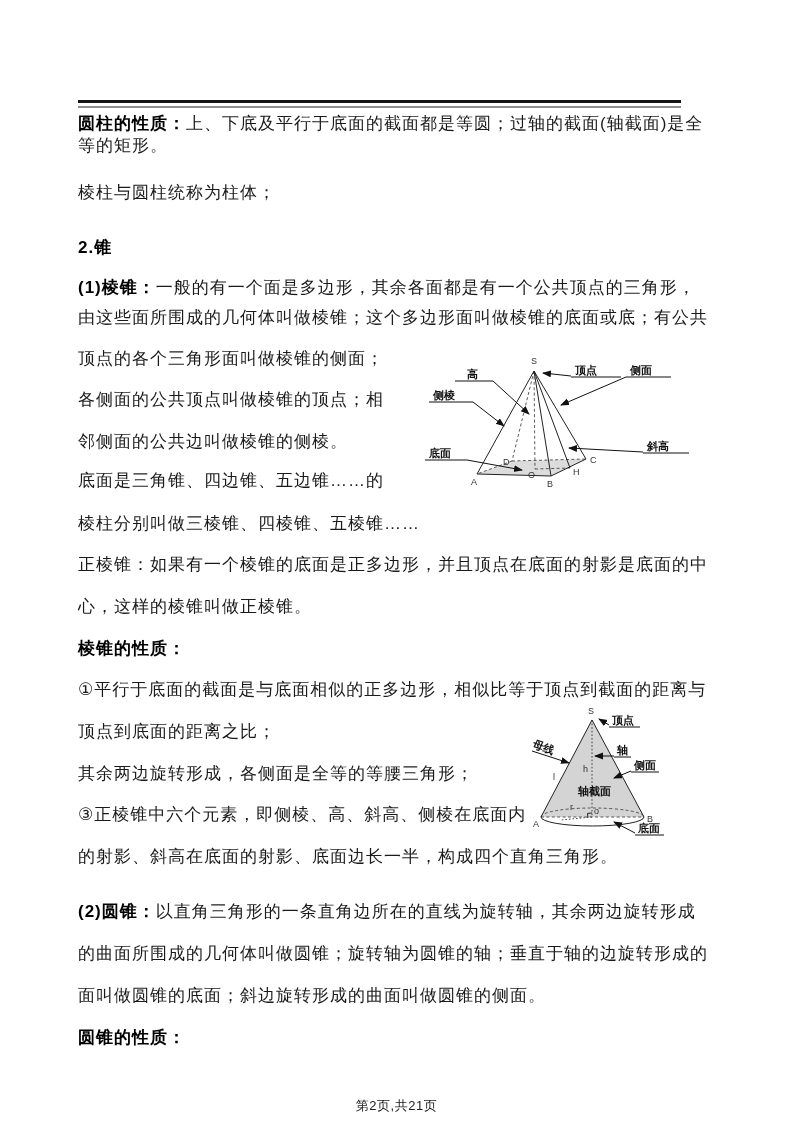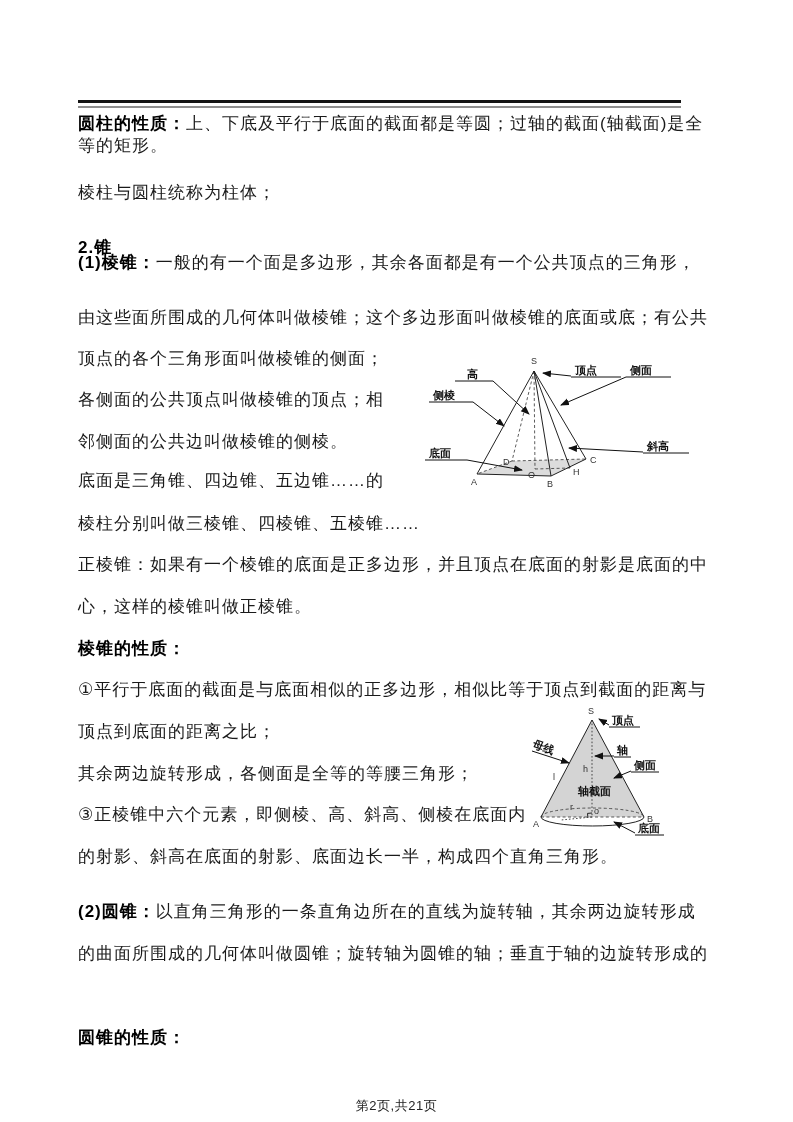--- a/index.html
+++ b/index.html
@@ -39,37 +39,38 @@
 <body>
 
 <div class="page">
 
   <div class="rule"></div>
 
   <div class="ln" style="top:86px"><span class="b">圆柱的性质：</span><span>上、下底及平行于底面的截面都是等圆；过轴的截面(轴截面)是全</span></div>
   <div class="ln" style="top:108px"><span>等的矩形。</span></div>
   <div class="ln" style="top:155px"><span>棱柱与圆柱统称为柱体；</span></div>
   <div class="ln" style="top:210px"><span class="b">2.锥</span></div>
-  <div class="ln" style="top:225px"><span class="b">(1)棱锥：</span><span>一般的有一个面是多边形，其余各面都是有一个公共顶点的三角形，</span></div>
+  <div class="ln" style="top:250px"><span class="b">(1)棱锥：</span><span>一般的有一个面是多边形，其余各面都是有一个公共顶点的三角形，</span></div>
   <div class="ln" style="top:280px"><span>由这些面所围成的几何体叫做棱锥；这个多边形面叫做棱锥的底面或底；有公共</span></div>
   <div class="ln" style="top:321px"><span>顶点的各个三角形面叫做棱锥的侧面；</span></div>
   <div class="ln" style="top:404px"><span>邻侧面的公共边叫做棱锥的侧棱。</span></div>
   <div class="ln" style="top:362px"><span>各侧面的公共顶点叫做棱锥的顶点；相</span></div>
   <div class="ln" style="top:443px"><span>底面是三角锥、四边锥、五边锥……的</span></div>
   <div class="ln" style="top:486px"><span>棱柱分别叫做三棱锥、四棱锥、五棱锥……</span></div>
   <div class="ln" style="top:527px"><span>正棱锥：如果有一个棱锥的底面是正多边形，并且顶点在底面的射影是底面的中</span></div>
   <div class="ln" style="top:569px"><span>心，这样的棱锥叫做正棱锥。</span></div>
   <div class="ln" style="top:611px"><span class="b">棱锥的性质：</span></div>
   <div class="ln" style="top:652px"><span>①平行于底面的截面是与底面相似的正多边形，相似比等于顶点到截面的距离与</span></div>
   <div class="ln" style="top:694px"><span>顶点到底面的距离之比；</span></div>
   <div class="ln" style="top:736px"><span>其余两边旋转形成，各侧面是全等的等腰三角形；</span></div>
   <div class="ln" style="top:777px"><span>③正棱锥中六个元素，即侧棱、高、斜高、侧棱在底面内</span></div>
   <div class="ln" style="top:819px"><span>的射影、斜高在底面的射影、底面边长一半，构成四个直角三角形。</span></div>
   <div class="ln" style="top:874px"><span class="b">(2)圆锥：</span><span>以直角三角形的一条直角边所在的直线为旋转轴，其余两边旋转形成</span></div>
   <div class="ln" style="top:916px"><span>的曲面所围成的几何体叫做圆锥；旋转轴为圆锥的轴；垂直于轴的边旋转形成的</span></div>
+  <div class="ln" style="top:958px"><span>面叫做圆锥的底面；斜边旋转形成的曲面叫做圆锥的侧面。</span></div>
   <div class="ln" style="top:1000px"><span class="b">圆锥的性质：</span></div>
 
   <svg style="left:425px;top:320px" width="320" height="142" viewBox="0 0 320 142">
     <defs>
       <marker id="ah" markerWidth="9" markerHeight="8" refX="8" refY="3.5" orient="auto" markerUnits="userSpaceOnUse">
         <path d="M0,0 L9,3.5 L0,7 Z" fill="#111"></path>
       </marker>
     </defs>
     <g>
       <polygon points="52,126 126,128 161,111 87,113" fill="#dcdcdc"></polygon>

